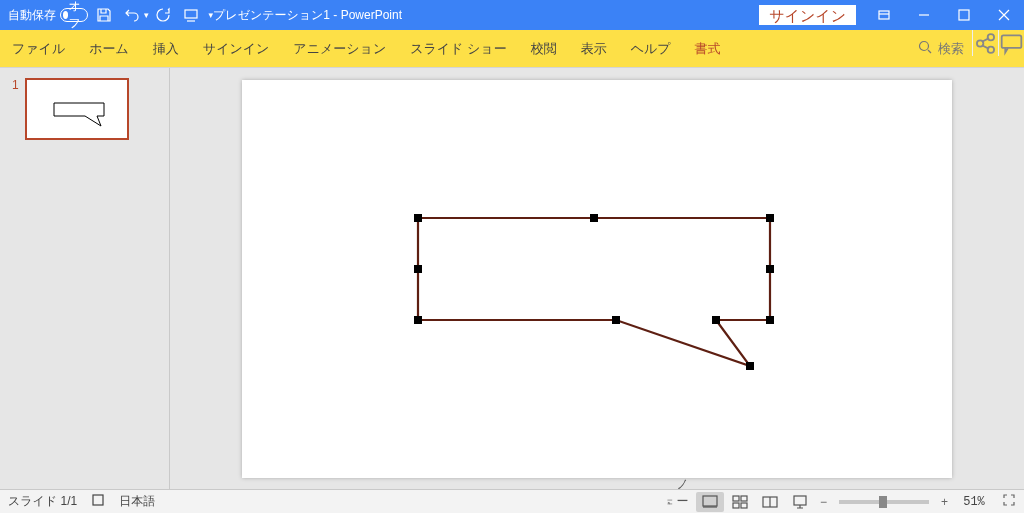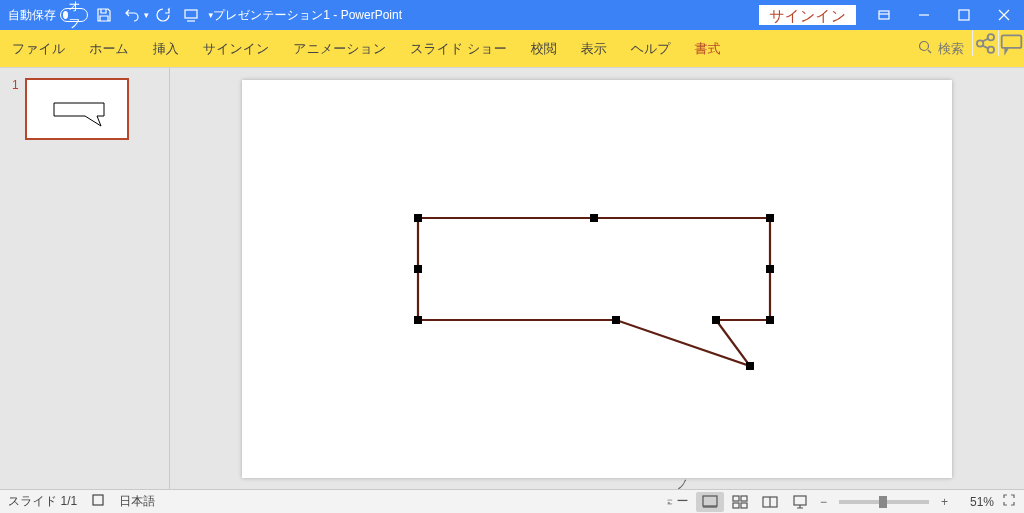--- a/index.html
+++ b/index.html
@@ -38,21 +38,21 @@
   .shape-callout svg { width: 100%; height: 100%; overflow: visible; }
   .sel-handle { width: 8px; height: 8px; background: #000; position: absolute; transform: translate(-50%, -50%); }
   
   .statusbar { height: 24px; background: #f3f3f3; border-top: 1px solid #c9c9c9; display: flex; align-items: center; font-size: 12px; color: #444; padding: 0 8px; gap: 14px; }
   .status-right { margin-left: auto; display: flex; align-items: center; gap: 2px; }
   .view-btn { width: 28px; height: 20px; display: flex; align-items: center; justify-content: center; color: #555; cursor: pointer; border-radius: 2px; }
   .view-btn.active { background: #d0d0d0; }
   .view-btn svg { width: 16px; height: 14px; stroke: currentColor; fill: none; stroke-width: 1.2; }
   .zoom-slider { width: 90px; height: 4px; background: #c7c7c7; position: relative; margin: 0 6px; }
   .zoom-slider::after { content: ""; width: 8px; height: 12px; background: #888; position: absolute; left: 44%; top: -4px; }
-  .zoom-pct { width: 40px; text-align: right; }
+  .zoom-pct { width: 40px; text-align: center; font-family: Liberation Mono, monospace; }
   .small-icon svg { width: 14px; height: 14px; stroke: currentColor; fill: none; stroke-width: 1.2; }
 </style>
 </head>
 <body>
 
 <div class="app">
 
   <div class="titlebar">
     <div class="tb-left">
       <div class="autosave">

